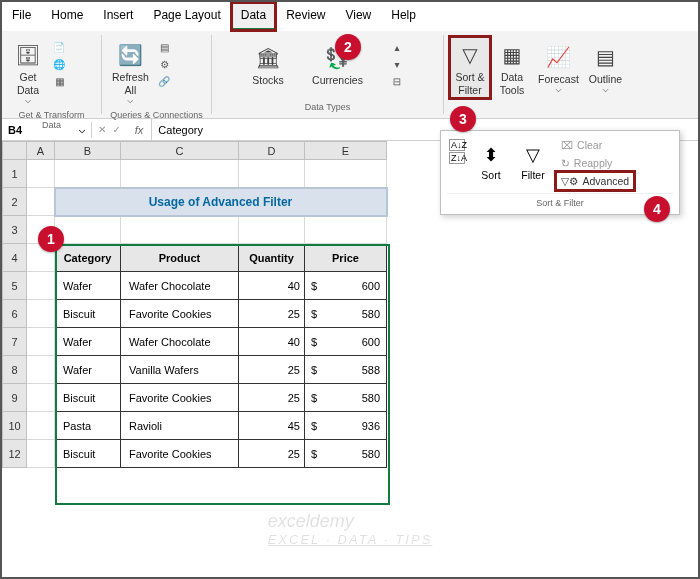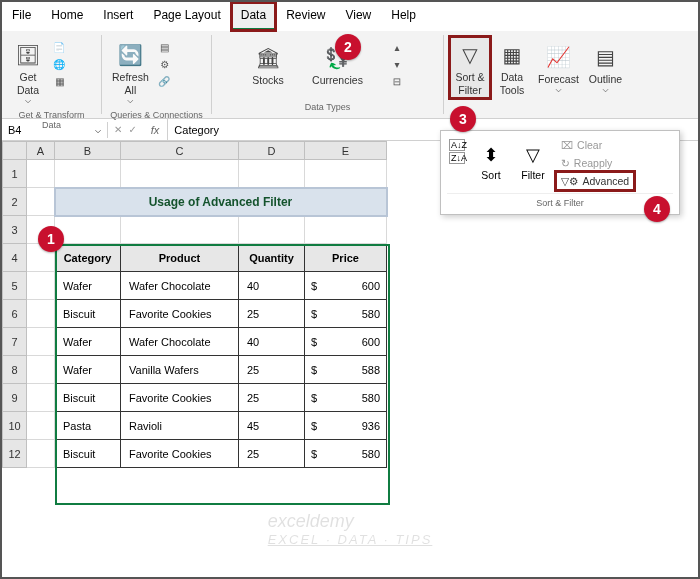--- a/index.html
+++ b/index.html
@@ -35,42 +35,42 @@
 .dd-side { display: flex; flex-direction: column; font-size: 10.5px; gap: 2px; }
 .dd-side .opt { display: flex; align-items: center; gap: 4px; padding: 2px 4px; color: #999; }
 .dd-side .opt.enabled { color: #333; cursor: pointer; }
 .dd-side .opt.highlighted { outline: 3px solid #8B1A1A; }
 .dropdown .footer { font-size: 9px; color: #666; text-align: center; padding-top: 4px; border-top: 1px solid #eee; margin-top: 4px; }
 .az-icons { display: flex; flex-direction: column; gap: 1px; font-size: 9px; padding: 2px;}
 .az-icons .azi { border: 1px solid #999; padding: 0 1px; line-height: 10px; width: 16px; text-align: center;}
 
 
 .fbar { display: flex; align-items: center; border-bottom: 1px solid #d0d0d0; background: #fff; font-size: 11px; height: 22px; }
-.namebox { width: 106px; border-right: 1px solid #d0d0d0; padding: 2px 6px; display:flex; justify-content:space-between; align-items:flex-end;}
+.namebox { width: 90px; border-right: 1px solid #d0d0d0; padding: 2px 6px; display:flex; justify-content:space-between; align-items:flex-end;font-weight:bold;}
 .fx { padding: 0 8px; font-style: italic; color: #666; border-right: 1px solid #d0d0d0; height: 100%; display:flex;align-items:center;}
 .formula-input { flex: 1; padding: 2px 6px; }
 .fbar .btns { display:flex; gap:6px; padding:0 6px; color:#999; font-size:10px;}
 
 
 .grid-wrap { position: relative; }
 .grid { border-collapse: collapse; font-size: 11px; }
 .grid th.colhdr, .grid th.rowhdr { background: #e6e6e6; border: 1px solid #c0c0c0; font-weight: normal; color: #333; text-align: center; }
 .grid th.colhdr { height: 18px; }
 .grid th.rowhdr { width: 24px; }
 .grid td { border: 1px solid #d9d9d9; height: 28px; padding: 0 4px; background: #fff; }
 .colA { width: 28px; }
 .colB { width: 66px; }
 .colC { width: 118px; }
 .colD { width: 66px; }
 .colE { width: 82px; }
 
-.title-cell { background: #d9e2ec !important; text-align: center; font-weight: bold; font-size: 12px; color: #14532d; border: 2px solid #b8c5d6 !important;}
+.title-cell { background: #d9e2ec !important; text-align: center; font-weight: bold; font-size: 12px; color: #0369a1; border: 2px solid #b8c5d6 !important;}
 .data-header td { background: #e7e7e7; font-weight: bold; text-align: center; border: 1px solid #333 !important;}
 .data-row td { border: 1px solid #333 !important; padding-left: 8px; }
-.data-row td.num { }
+.data-row td.num { text-align: right; }
 .data-row td.cur { text-align: left; padding-left: 6px; position: relative;}
 .data-row td.cur .amt { position: absolute; right: 6px; }
 
 .selection-border { position: absolute; border: 2px solid #107c41; pointer-events: none; }
 
 .watermark { position: absolute; bottom: 30px; left: 50%; transform: translateX(-50%); font-size: 18px; color: rgba(0,0,0,.12); font-style: italic; pointer-events: none; }
 .watermark .sub { font-size: 13px; letter-spacing: 2px; text-align: center; text-decoration: underline; }
 </style>
 </head>
 <body>

